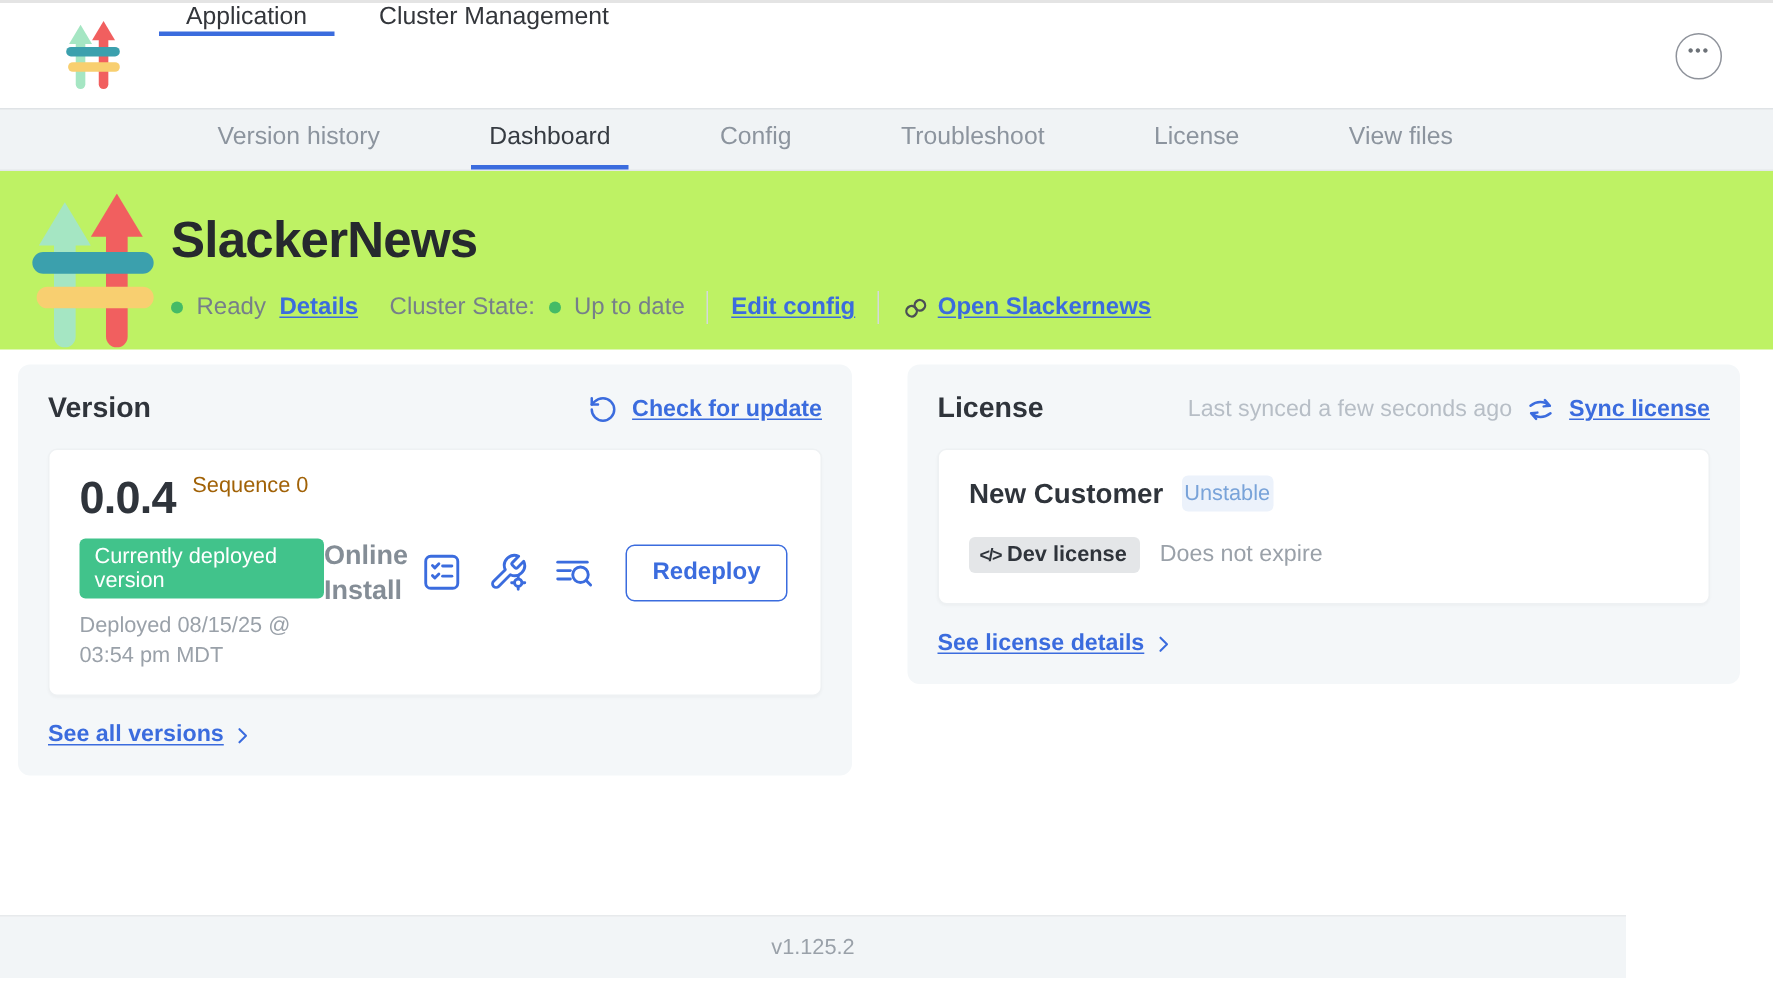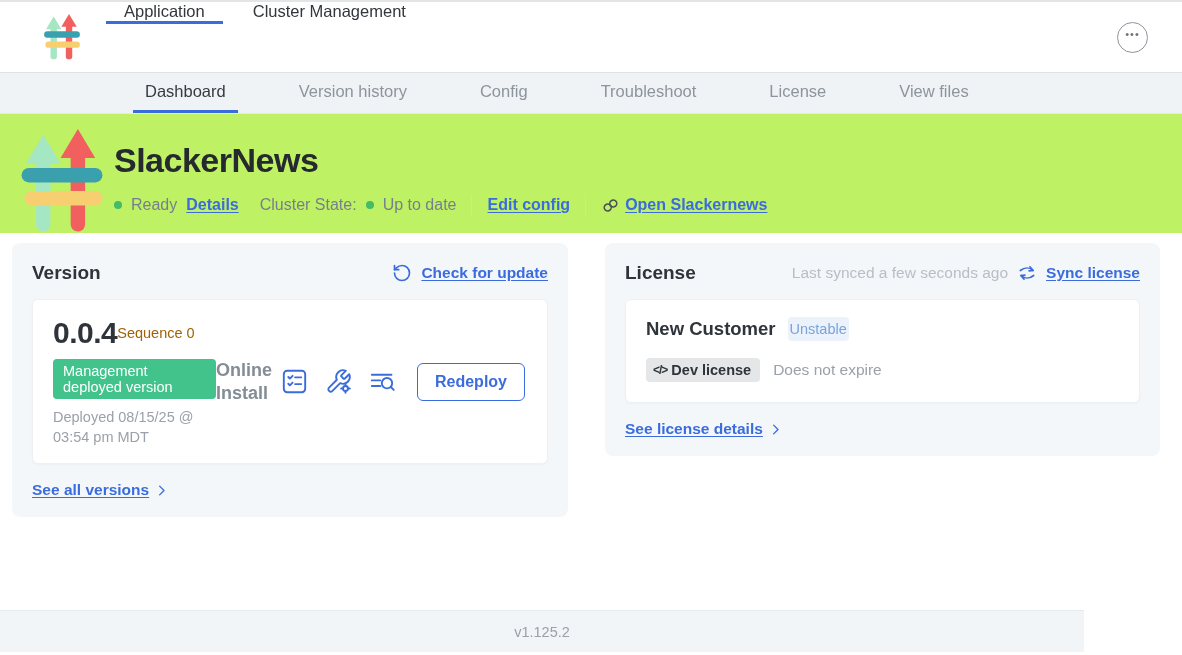--- a/index.html
+++ b/index.html
@@ -38,21 +38,21 @@
   .card.license { width:555px; }
   .card-head { display:flex; align-items:center; justify-content:space-between; margin-bottom:15px; }
   .card-title { font-size:19px; font-weight:700; color:#2f343b; }
   .card-head-right { display:flex; align-items:center; gap:9px; font-size:15.5px; }
   .muted-light { color:#b7bec6; font-size:15.5px; }
   .inner-card { background:#fff; border-radius:6px; border:1px solid #eef1f3; box-shadow:0 1px 2px rgba(0,0,0,0.03); }
 
   
   .version-inner { display:flex; align-items:center; justify-content:space-between; padding:16px 20px; min-height:128px; }
   .ver-left { max-width:225px; }
-  .ver-line { display:flex; align-items:center; }
+  .ver-line { display:flex; align-items:flex-start; gap:11px; }
   .ver-num { font-size:30px; font-weight:700; color:#2f343b; letter-spacing:-0.5px; }
   .ver-seq { font-size:14.5px; color:#a16207; }
   .badge-green { display:inline-block; margin-top:9px; background:#41c38b; color:#fff; font-size:14.5px; padding:4px 10px; border-radius:4px; }
   .deployed { margin-top:9px; font-size:14.5px; line-height:1.35; color:#9aa1a9; }
   .ver-right { display:flex; align-items:center; gap:17px; padding-right:2px; }
   .install-type { width:48px; font-size:18px; font-weight:700; color:#848d96; line-height:1.25; }
   .icon-btn { width:27px; height:27px; display:flex; align-items:center; justify-content:center; cursor:pointer; }
   .btn-redeploy { background:#fff; border:1.5px solid #3b6cde; color:#3b6cde; font-weight:700; font-size:16px; border-radius:6px; padding:9px 17px; cursor:pointer; margin-left:4px; font-family:"Liberation Sans", sans-serif; }
   .card-foot { display:flex; align-items:center; gap:5px; margin-top:17px; }
   .card-foot a { font-size:15.5px; }
@@ -96,25 +96,25 @@
       <div class="top-tab">
         <span>Cluster Management</span>
       </div>
     </nav>
     <button class="more-btn">
       <span>•••</span>
     </button>
   </header>
 
   <nav class="subnav">
+    <div class="subnav-item">
+        <span>Version history</span>
+      </div>
     <div class="subnav-item active">
         <span>Dashboard</span>
-      </div>
-    <div class="subnav-item">
-        <span>Version history</span>
       </div>
     <div class="subnav-item">
         <span>Config</span>
       </div>
     <div class="subnav-item">
         <span>Troubleshoot</span>
       </div>
     <div class="subnav-item">
         <span>License</span>
       </div>
@@ -174,21 +174,21 @@
           <a class="lnk">Check for update</a>
         </div>
       </div>
 
       <div class="inner-card version-inner">
         <div class="ver-left">
           <div class="ver-line">
             <span class="ver-num">0.0.4</span>
             <span class="ver-seq">Sequence 0</span>
           </div>
-          <span class="badge-green">Management deployed version</span>
+          <span class="badge-green">Currently deployed version</span>
           <div class="deployed">Deployed 08/15/25 @ 03:54 pm MDT</div>
         </div>
         <div class="ver-right">
           <div class="install-type">Online Install</div>
           <div class="icon-btn">
             <svg width="27" height="27" viewBox="0 0 24 24" fill="none" stroke="#3b6cde" stroke-width="1.7" stroke-linecap="round" stroke-linejoin="round">
               <rect x="2.5" y="2.5" width="19" height="19" rx="3"></rect>
               <path d="M6.5 8l1.4 1.4L10.3 7"></path>
                 <line x1="12.5" y1="8.3" x2="18" y2="8.3"></line>
               <path d="M6.5 14l1.4 1.4L10.3 13"></path>

